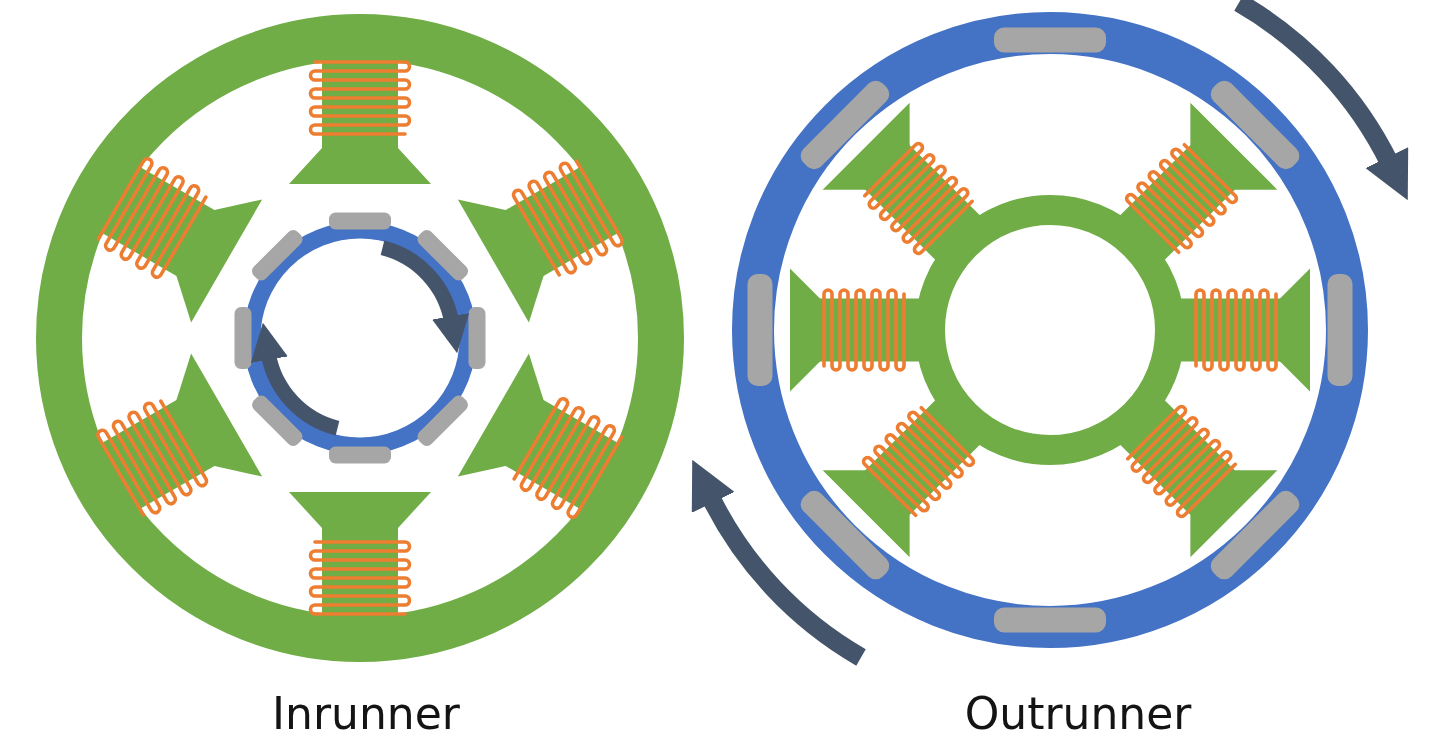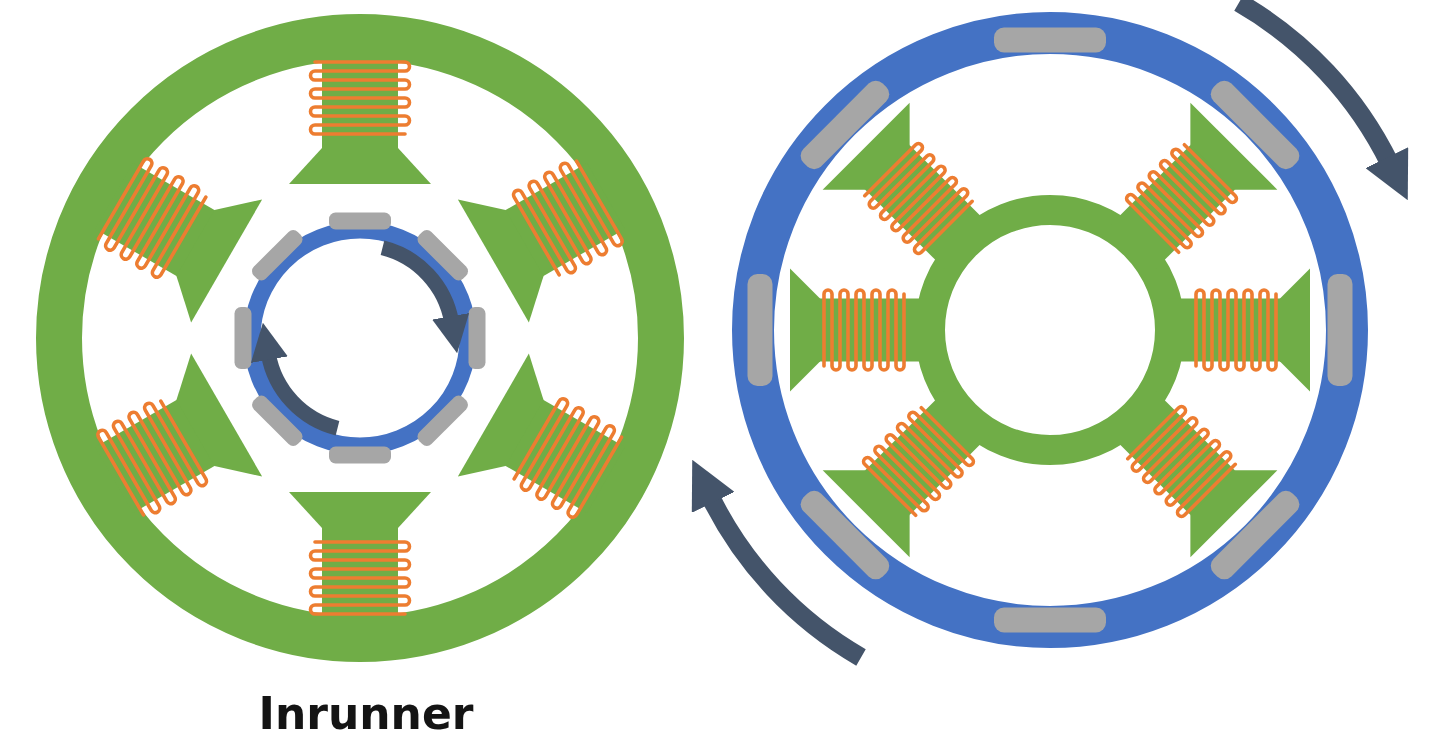--- a/index.html
+++ b/index.html
@@ -7,21 +7,21 @@
           font-family:"DejaVu Sans","Liberation Sans",sans-serif;overflow:hidden;}
   svg{position:absolute;left:0;top:0;}
   .green-fill{fill:var(--stator-green,#70AD47);}
   .green-stroke{stroke:var(--stator-green,#70AD47);fill:none;}
   .blue-stroke{stroke:var(--rotor-blue,#4472C4);}
   .gray-fill{fill:var(--magnet-gray,#A6A6A6);}
   .slate-fill{fill:var(--arrow-slate,#44546A);}
   .coil{stroke:var(--coil-orange,#ED7D31);fill:none;stroke-width:3.6;stroke-linecap:round;}
   .arrow{stroke:var(--arrow-slate,#44546A);fill:none;}
   .caption{position:absolute;top:688px;transform:translateX(-50%);
-           font-size:44px;color:var(--label-text,#141414);white-space:nowrap;font-weight:bold;}
+           font-size:44px;color:var(--label-text,#141414);white-space:nowrap;}
 </style>
 </head>
 <body>
 
 <div class="canvas">
 
 <svg width="1444" height="746" viewBox="0 0 1444 746">
   <defs>
     <marker id="ah" viewBox="0 0 10 10" refX="1.5" refY="5" markerWidth="2.5" markerHeight="2.5" orient="auto">
       <path d="M0,0 L10,5 L0,10 Z" class="slate-fill"></path>
@@ -91,14 +91,15 @@
     <use href="#out-pole" transform="rotate(315 1050 330)"></use>
 
     <path d="M1239,2.6 A378,378 0 0 1 1390,164" stroke-width="19" marker-end="url(#ah)" class="arrow"></path>
     <g transform="rotate(180 1050 330)">
       <path d="M1239,2.6 A378,378 0 0 1 1390,164" stroke-width="19" marker-end="url(#ah)" class="arrow"></path>
     </g>
   </g>
 </svg>
 
 <div class="caption" style="left:366px">Inrunner</div>
+<div class="caption" style="left:1078px">Outrunner</div>
 
 </div>
 
 </body></html>

